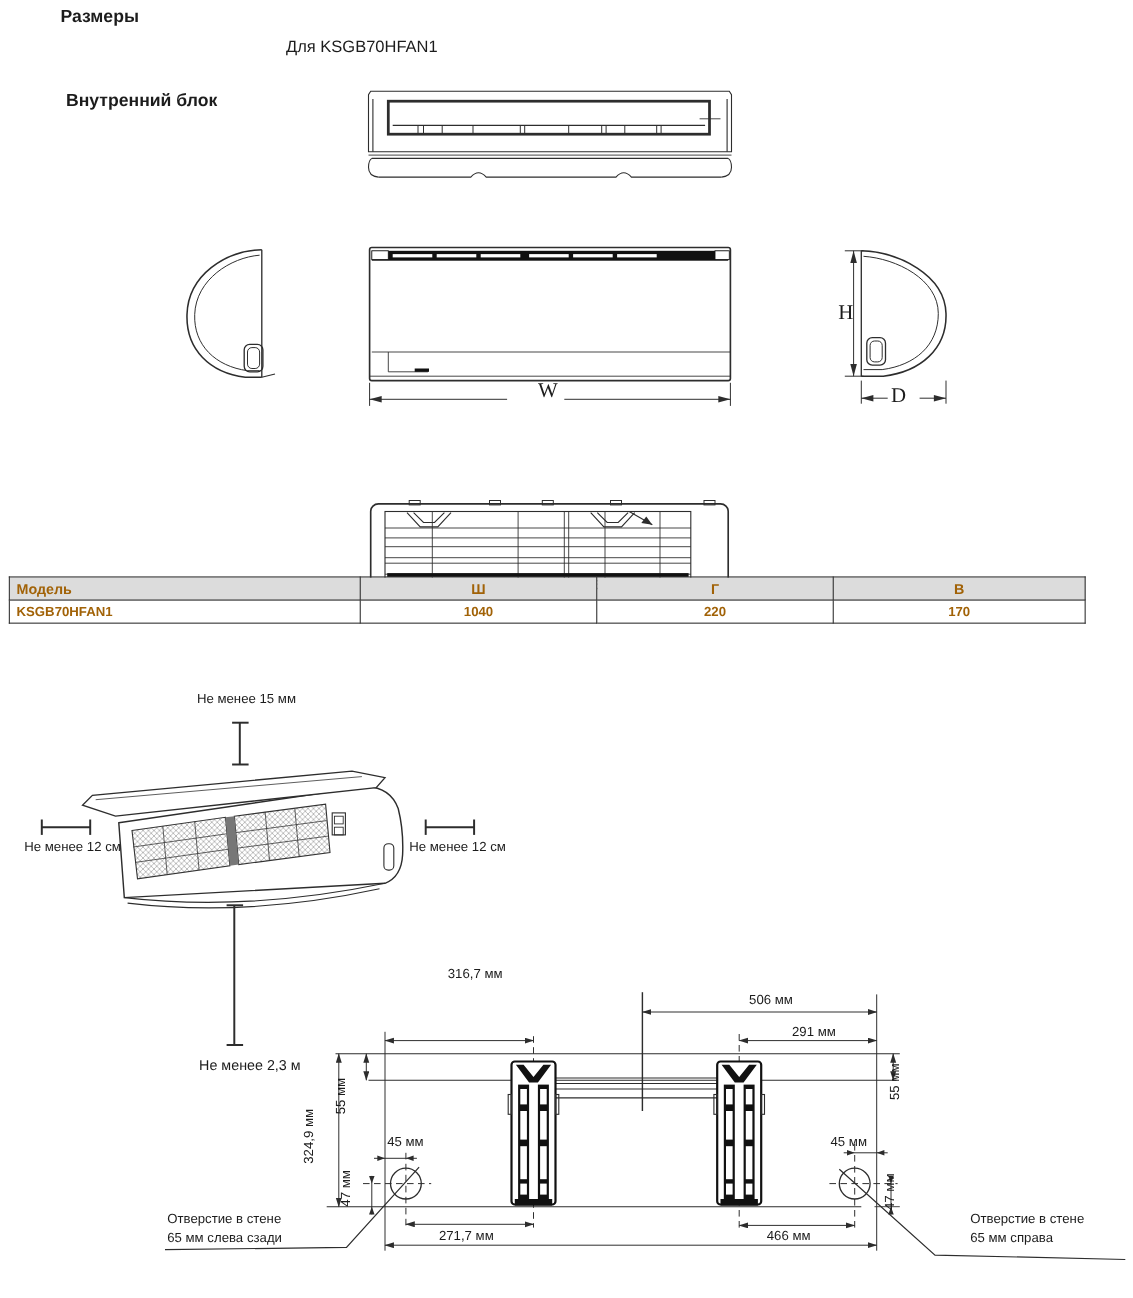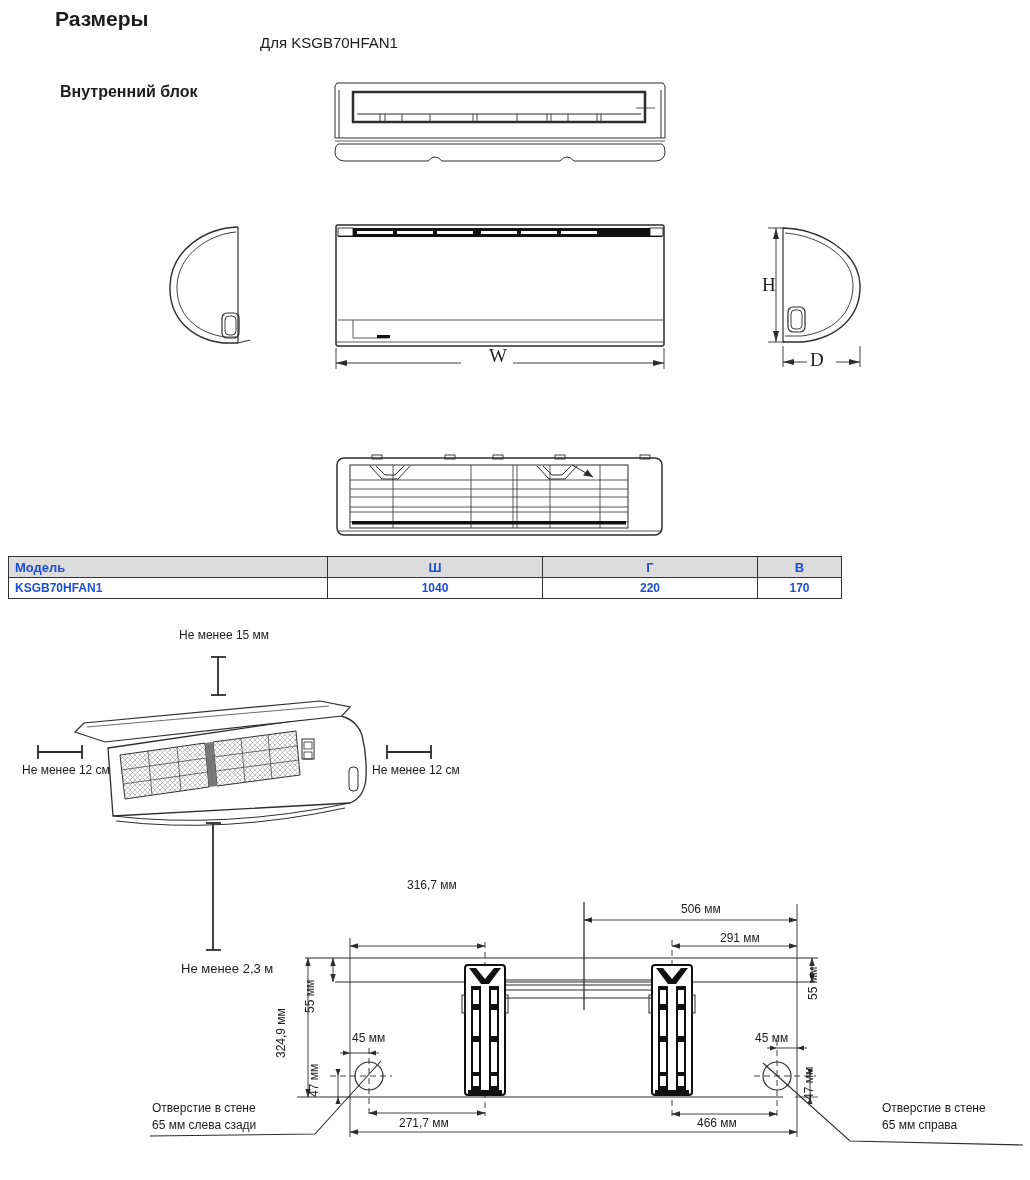--- a/index.html
+++ b/index.html
@@ -1,28 +1,28 @@
 <!DOCTYPE html>
 <html><head>
 <meta charset="utf-8">
 <style>
   html,body{margin:0;padding:0;background:#fff;}
   #page{position:relative;width:1030px;height:1180px;background:#fff;overflow:hidden;
         font-family:"Liberation Sans",sans-serif;color:#1a1a1a;}
   .lbl{position:absolute;white-space:nowrap;color:#1c1c1c;}
-  .ttl{font-size:21px;font-weight:bold;}
+  .ttl{font-size:16px;font-weight:bold;}
   .sub{font-size:15px;text-align:right;}
   .sec{font-size:16px;font-weight:bold;}
   .dim{font-size:12px;}
   .cl{font-size:12px;}
   .rot{transform:rotate(-90deg);transform-origin:0 100%;}
   .serif{font-family:"Liberation Serif",serif;font-size:19px;}
   .callout{font-size:12px;line-height:17px;}
-  table.dims{position:absolute;left:8px;top:556px;width:834px;border-collapse:collapse;
-             font-size:13px;color:#1d4ed8;}
+  table.dims{position:absolute;left:8px;top:524px;width:979px;border-collapse:collapse;
+             font-size:13px;color:#a16207;}
   table.dims th,table.dims td{border:1px solid #333;height:20px;padding:0 6px;}
   table.dims th{background:#dcdcdc;font-weight:bold;}
   th.c,td.c{text-align:center;}
   th.l,td.l{text-align:left;}
   svg{position:absolute;overflow:visible;}
 </style>
 </head>
 <body>
 
 <div id="page">

